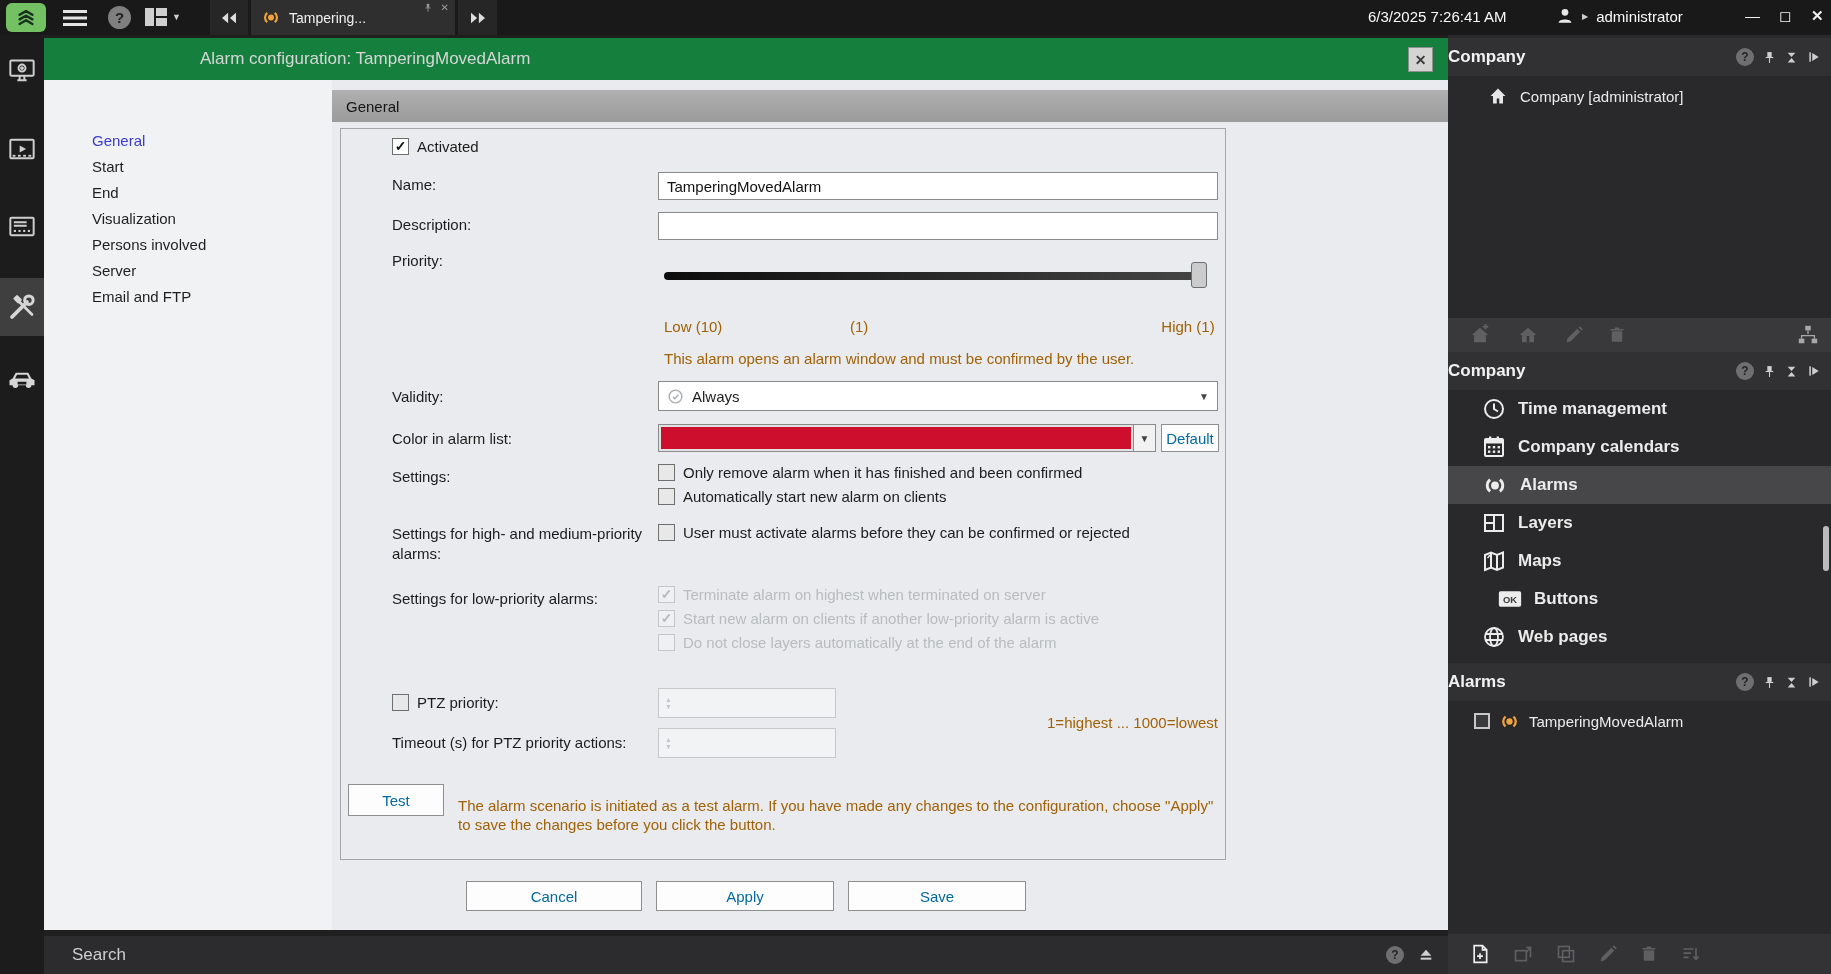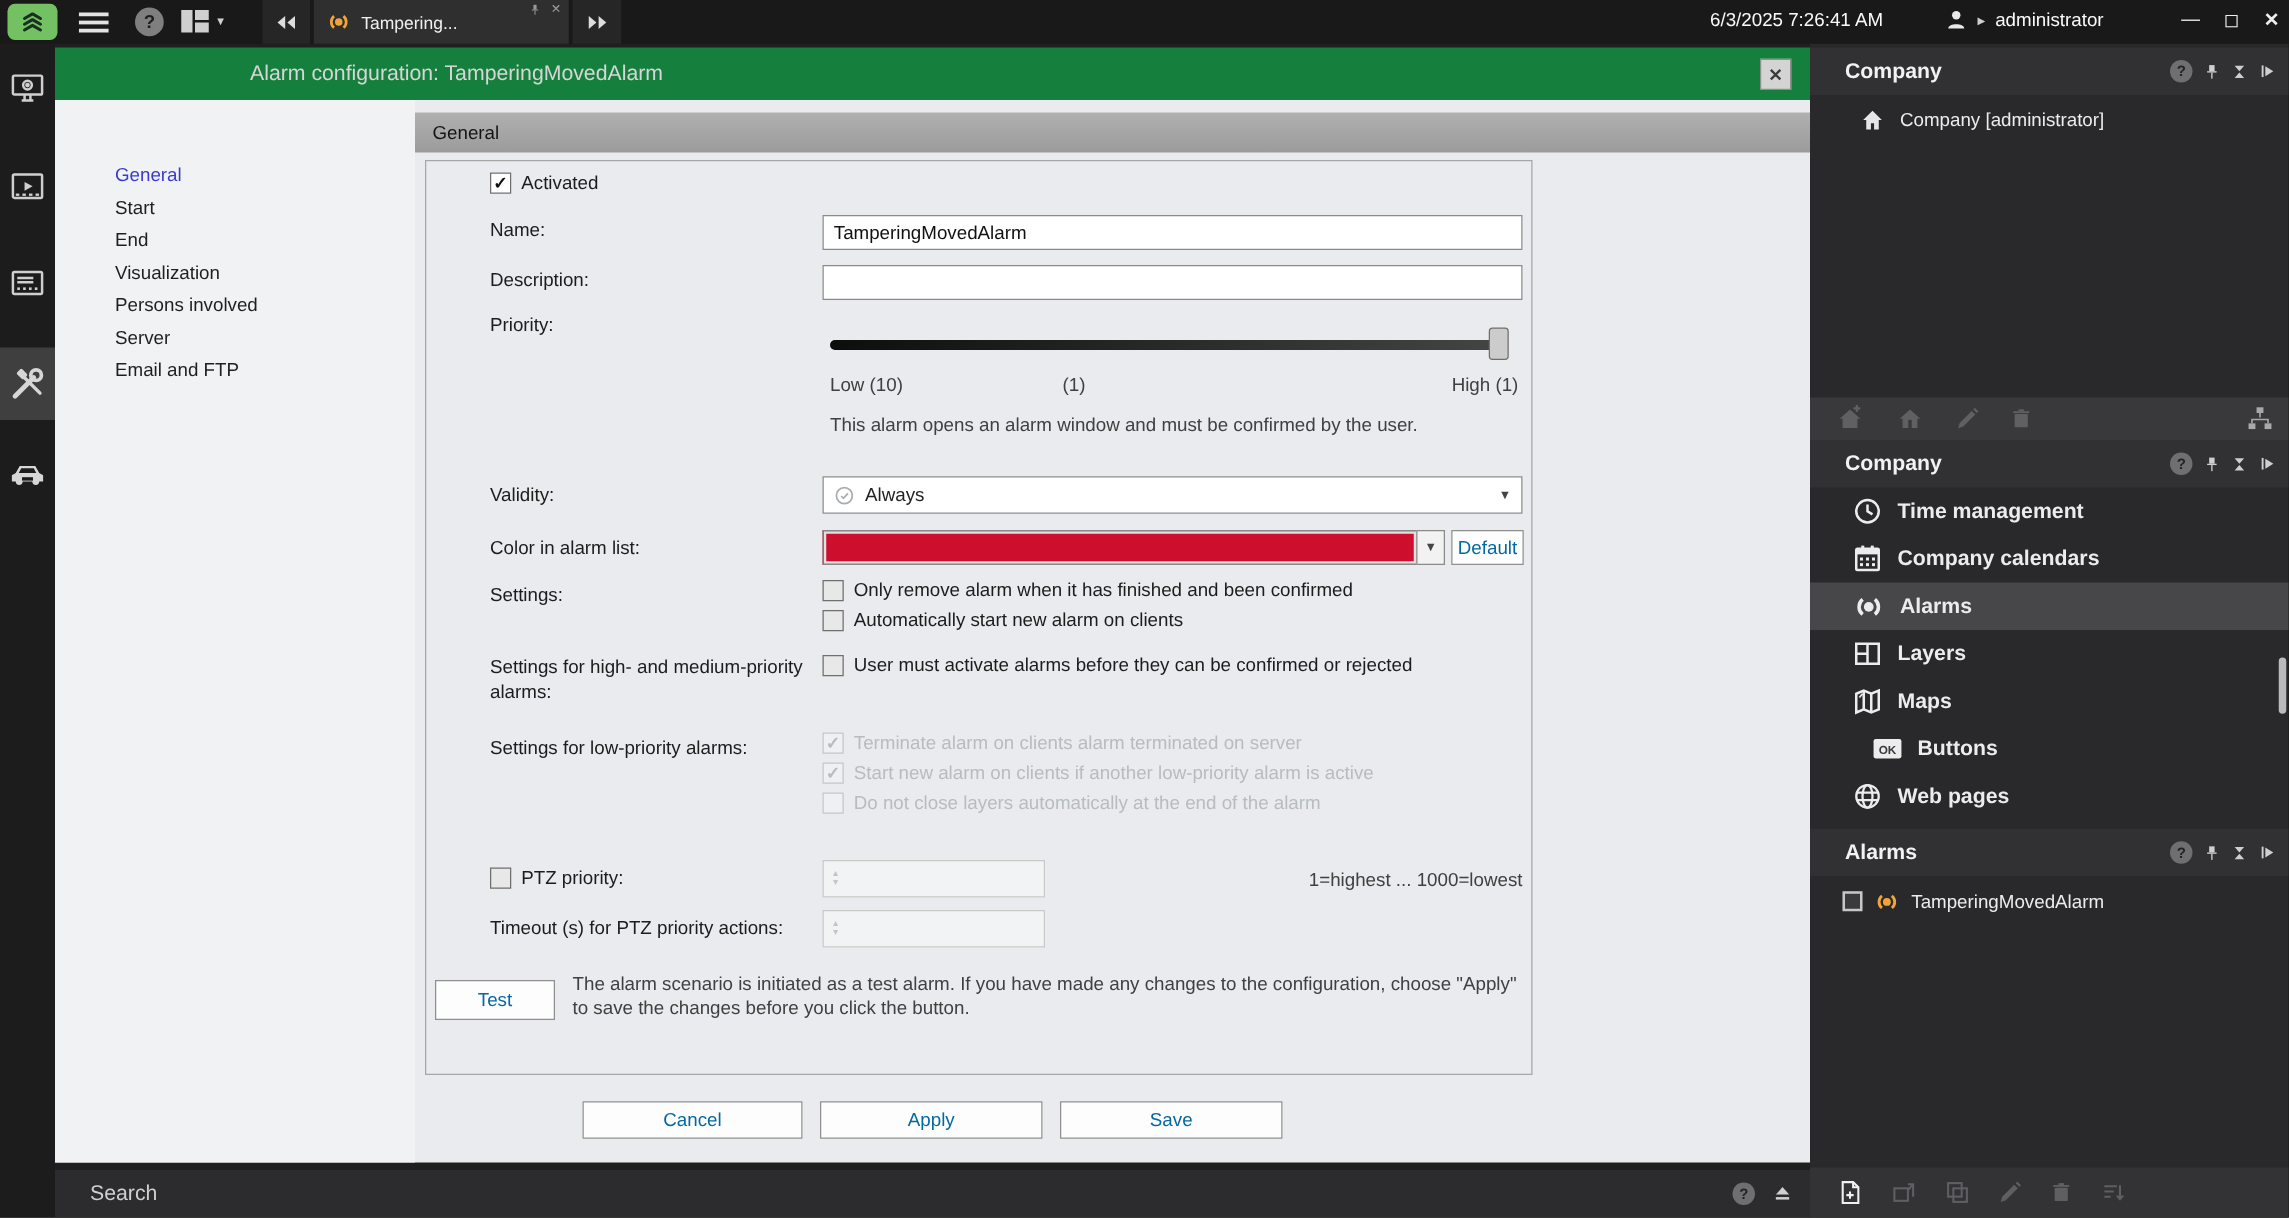--- a/index.html
+++ b/index.html
@@ -32,21 +32,21 @@
   #dlg-close { position:absolute; right:15px; top:9px; width:25px; height:25px; background:#d4d4d4; border:1px solid #8f8f8f; color:#3a3a3a; font-size:14px; font-weight:bold; display:flex; align-items:center; justify-content:center; }
   #dlg-body { left:44px; top:80px; width:1404px; height:850px; background:#e9ebee; }
   #dlg-nav { left:0; top:0; width:288px; height:850px; background:#f1f2f3; }
   .dnav-item { position:absolute; left:48px; font-size:15px; color:#1f1f1f; cursor:default; }
   .dnav-item.sel { color:#3a3ad1; }
   #gen-bar { left:288px; top:10px; width:1116px; height:32px; background:linear-gradient(#b0b0b0,#9b9b9b); display:flex; align-items:center; }
   #gen-bar span { color:#141414; font-size:15px; padding-left:14px; }
   #group-box { left:296px; top:48px; width:886px; height:732px; border:1px solid #a6a6a6; }
 
   .flabel { position:absolute; font-size:15px; color:#1c1c1c; }
-  .fnote  { position:absolute; font-size:15px; color:#404040; }
+  .fnote  { position:absolute; font-size:15px; color:#a16207;margin-top:18px; }
   .tinput { position:absolute; background:#fff; border:1px solid #8a8a8a; font-size:15px; color:#111; padding:0 8px; font-family:"Liberation Sans",sans-serif; }
   .dis-input { position:absolute; background:#f2f3f4; border:1px solid #c9c9c9; display:flex; flex-direction:column; justify-content:center; padding-left:6px; }
   .spin { color:#c2c6ca; font-size:7px; line-height:7px; }
 
   .cb { width:17px; height:17px; background:#e8e8e8; border:1px solid #6f6f6f; display:inline-flex; align-items:center; justify-content:center; font-size:14px; color:#111; flex:none; }
   .cb.checked::after { content:"✓"; font-weight:bold; margin-top:-2px; }
   .cb.dis { background:#eef0f1; border-color:#c3c7ca; color:#b7bcc0; }
   .cbrow { position:absolute; display:flex; align-items:center; gap:8px; font-size:15px; color:#1c1c1c; }
   .cbrow.dim { color:#b7bcc0; }
 
@@ -59,21 +59,21 @@
   #color-arrow-btn { left:1133px; top:424px; width:23px; height:28px; background:#f2f2f2; border:1px solid #8a8a8a; display:flex; align-items:center; justify-content:center; color:#444; font-size:10px; }
   .btn { position:absolute; background:#fdfdfd; border:1px solid #8f8f8f; font-size:15px; color:#0369a1; display:flex; align-items:center; justify-content:center; font-family:"Liberation Sans",sans-serif; }
 
   
   #searchbar { left:44px; top:936px; width:1404px; height:38px; background:#2c2c2e; display:flex; align-items:center; }
   #search-label { color:#cfcfcf; font-size:17px; padding-left:28px; }
 
   
   #rpanel { left:1448px; top:35px; width:383px; height:939px; background:#29292b; }
   .sec-head { position:absolute; left:0; width:383px; height:38px; background:#313134; display:flex; align-items:center; }
-  .sec-title { color:#f2f2f2; font-size:17px; font-weight:bold; padding-left:28px; }
+  .sec-title { color:#f2f2f2; font-size:17px; font-weight:bold; }
   .sec-icons { margin-left:auto; display:flex; align-items:center; gap:9px; padding-right:10px; color:#9a9a9c; }
   .help-sm { width:18px; height:18px; border-radius:50%; background:#6f6f71; color:#242424; font-size:12px; font-weight:bold; display:flex; align-items:center; justify-content:center; }
   .tree-row { position:absolute; display:flex; align-items:center; gap:12px; color:#ececec; }
   .tree-row .lbl { font-size:17px; font-weight:bold; }
   .tree-row.selrow { background:#47474a; }
   #rp-toolbar { left:0; top:283px; width:383px; height:34px; background:#39393b; display:flex; align-items:center; gap:24px; padding-left:20px; color:#606063; }
   #rp-toolbar .right { margin-left:auto; padding-right:12px; color:#a8a8aa; }
   #rp-bottombar { left:0; top:899px; width:383px; height:40px; background:#333336; display:flex; align-items:center; gap:22px; padding-left:22px; color:#5f5f62; }
   .alarm-cb { width:16px; height:16px; border:2px solid #c7c7c7; background:#3a3a3c; flex:none; }
   #rp-scroll { left:375px; top:491px; width:6px; height:45px; background:#bbbbbb; border-radius:3px; }
@@ -292,21 +292,21 @@
 
     <div class="flabel" style="left:348px; top:444px; width:255px; line-height:20px;">Settings for high- and medium-priority alarms:</div>
     <div class="cbrow" style="left:614px; top:444px;">
       <span class="cb"></span>
       <span>User must activate alarms before they can be confirmed or rejected</span>
     </div>
 
     <div class="flabel" style="left:348px; top:510px;">Settings for low-priority alarms:</div>
     <div class="cbrow dim" style="left:614px; top:506px;">
       <span class="cb dis checked"></span>
-      <span>Terminate alarm on clients alarm terminated on server</span>
+      <span>Terminate alarm on highest when terminated on server</span>
     </div>
     <div class="cbrow dim" style="left:614px; top:530px;">
       <span class="cb dis checked"></span>
       <span>Start new alarm on clients if another low-priority alarm is active</span>
     </div>
     <div class="cbrow dim" style="left:614px; top:554px;">
       <span class="cb dis"></span>
       <span>Do not close layers automatically at the end of the alarm</span>
     </div>
 

